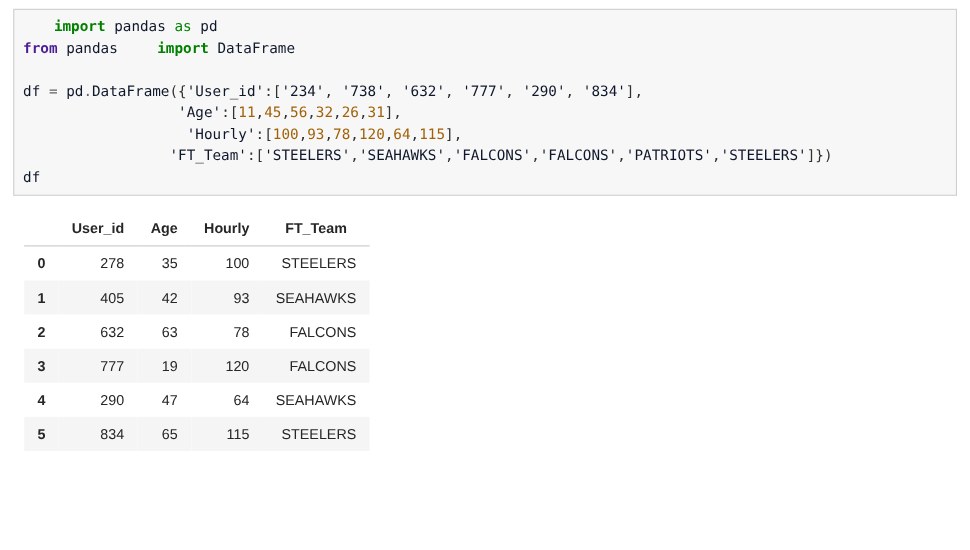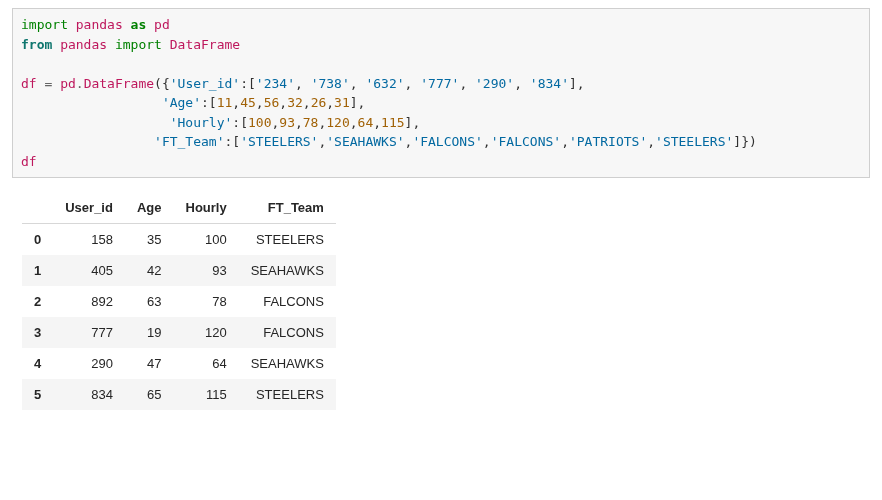--- a/index.html
+++ b/index.html
@@ -18,44 +18,45 @@
       background: #f7f7f7;
       border: 1px solid #cfcfcf;
       padding: 6px 8px;
       line-height: 1.5;
       font-family: "DejaVu Sans Mono", Consolas, "Courier New", monospace;
       font-size: 13px;
       white-space: pre;
       color: #303030;
       margin-bottom: 14px;
     }
-    .kw-import { color: #008000; font-weight: normal; }
-    .kw-from { color: #0f766e; font-weight: bold; }
-    .kw-as { color: #008000; font-weight: bold; }
-    .name { color: #be185d; }
+    .kw-import { color: #008000; font-weight: bold; margin-left: 28px; }
+    .kw-from { color: #4c1d95; font-weight: bold; }
+    .kw-as { color: #008000; font-weight: normal; }
+    .name { color: #0f172a; }
     .op { color: #666666; }
     .paren { color: #303030; }
-    .str { color: #0369a1; }
+    .str { color: #0f172a; }
     .num { color: #a16207; }
     .output-table {
       border-collapse: collapse;
       font-family: Arial, Helvetica, sans-serif;
       font-size: 13px;
       color: #262626;
       margin-left: 10px;
     }
     .output-table th,
     .output-table td {
       text-align: right;
       padding: 8px 12px;
       border: none;
     }
     .output-table thead th {
       font-weight: bold;
       border-bottom: 1px solid #d7d7d7;
+      text-align: center;
     }
     .output-table tbody th {
       font-weight: bold;
       text-align: right;
     }
     .output-table tbody tr:nth-child(even) {
       background: #f5f5f5;
     }
     .output-table tbody tr:nth-child(odd) {
       background: #ffffff;
@@ -82,35 +83,35 @@
       <th class="corner-blank"></th>
       <th>User_id</th>
       <th>Age</th>
       <th>Hourly</th>
       <th>FT_Team</th>
     </tr>
   </thead>
   <tbody>
     <tr>
       <th>0</th>
-      <td>158</td>
+      <td>278</td>
       <td>35</td>
       <td>100</td>
       <td>STEELERS</td>
     </tr>
     <tr>
       <th>1</th>
       <td>405</td>
       <td>42</td>
       <td>93</td>
       <td>SEAHAWKS</td>
     </tr>
     <tr>
       <th>2</th>
-      <td>892</td>
+      <td>632</td>
       <td>63</td>
       <td>78</td>
       <td>FALCONS</td>
     </tr>
     <tr>
       <th>3</th>
       <td>777</td>
       <td>19</td>
       <td>120</td>
       <td>FALCONS</td>

